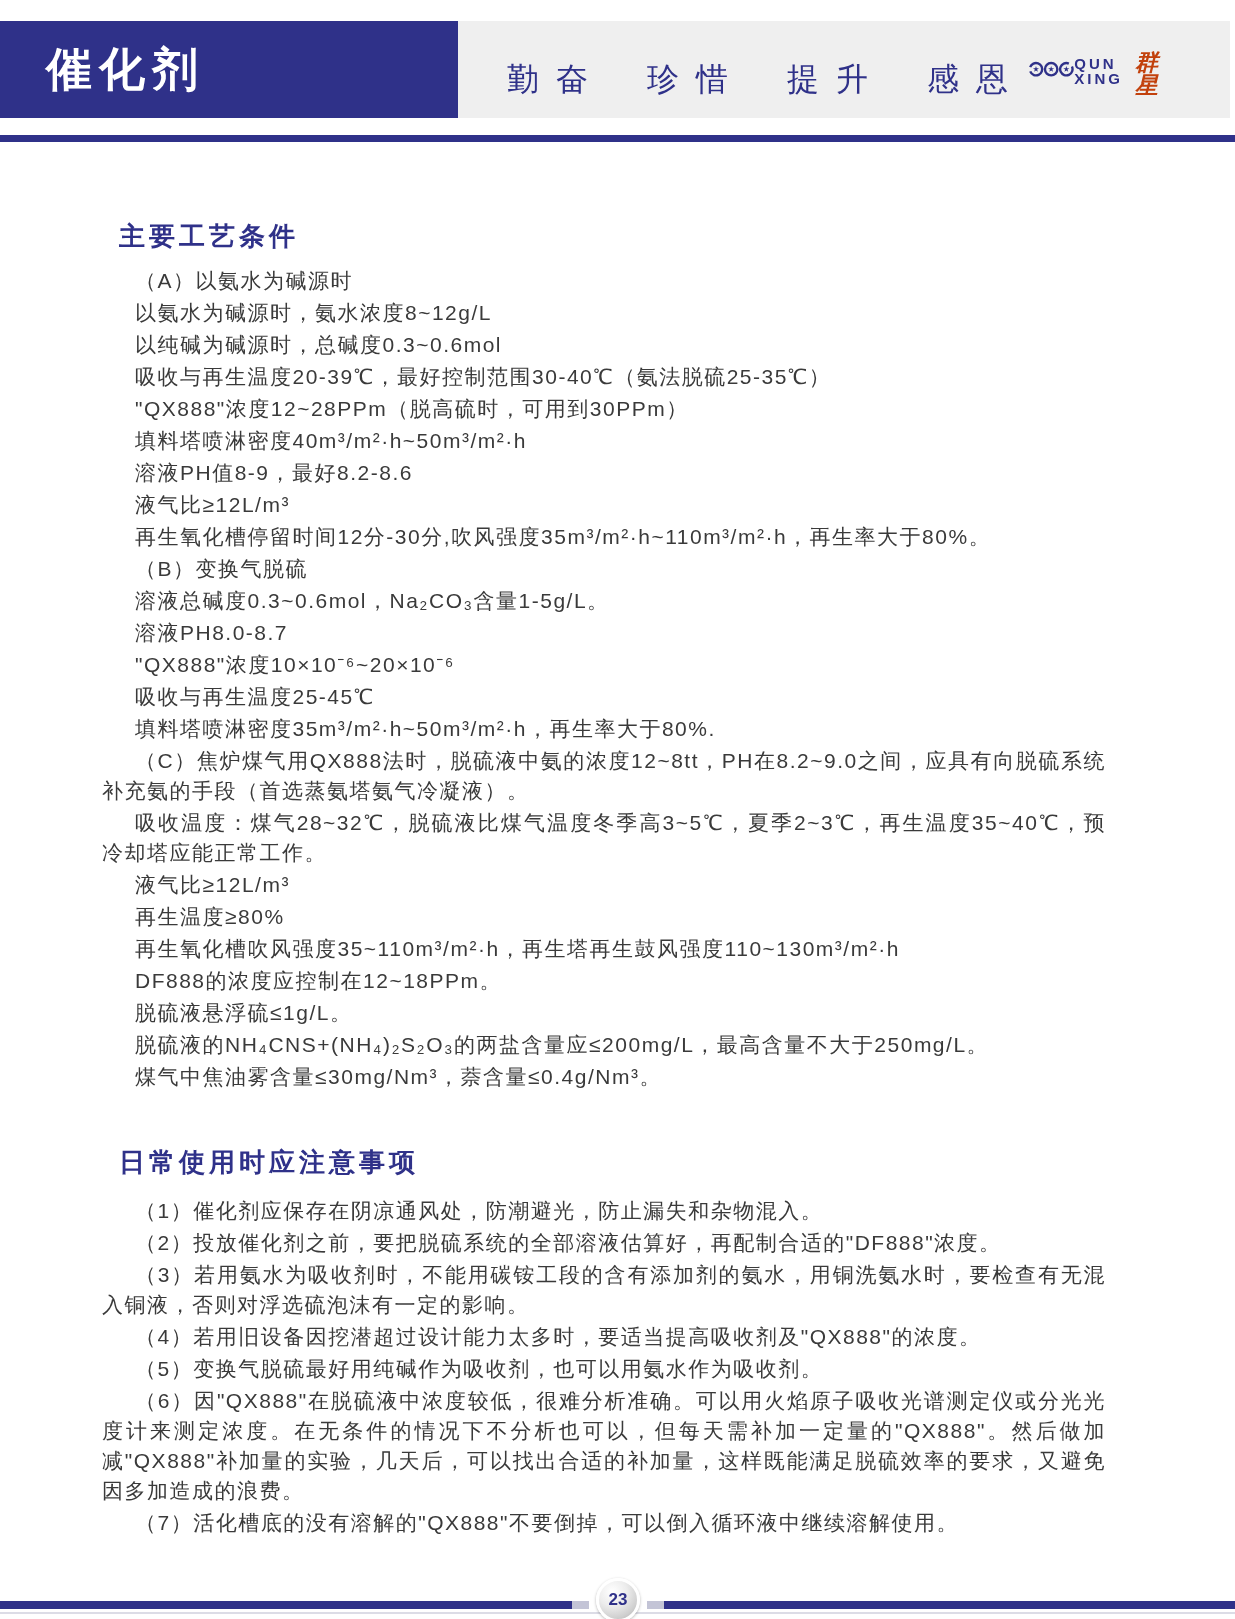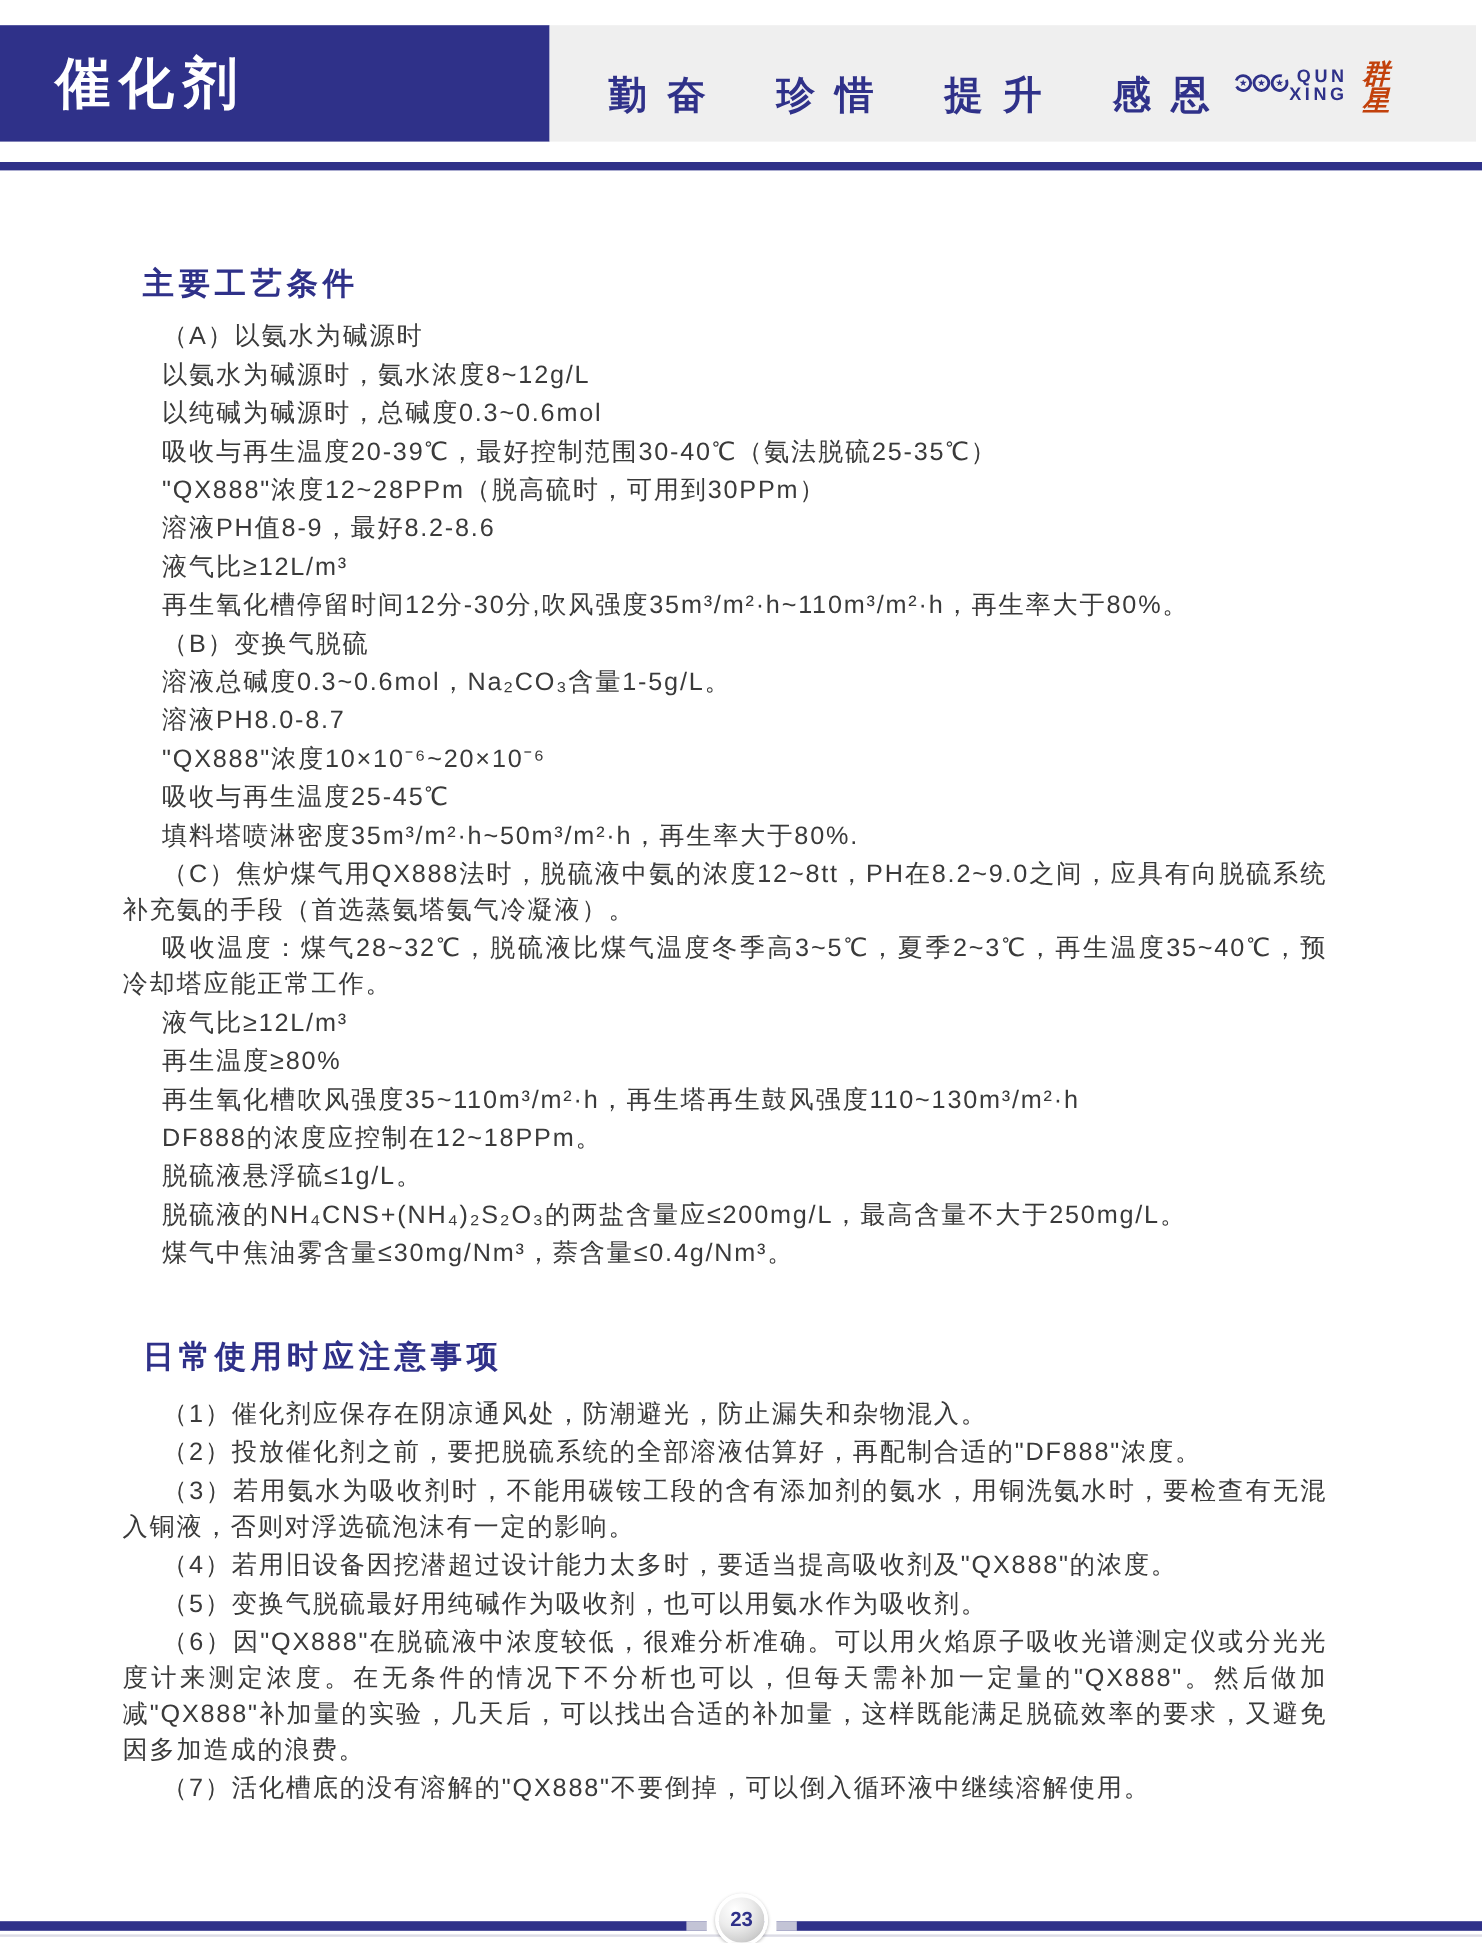--- a/index.html
+++ b/index.html
@@ -1,33 +1,33 @@
 <!DOCTYPE html>
 <html><head>
 <meta charset="utf-8">
 <style>
   html,body{margin:0;padding:0;}
   body{
     width:1235px;height:1619px;position:relative;background:#ffffff;
     font-family:"Liberation Sans",sans-serif;overflow:hidden;
   }
   
-  .header{position:absolute;top:21px;left:0;width:1230px;height:68px;display:flex;text-align:right;}
+  .header{position:absolute;top:21px;left:0;width:1230px;height:68px;display:flex;}
   .title-box{
     width:458px;height:97px;background:#2F3189;color:#ffffff;
     display:flex;align-items:center;box-sizing:border-box;padding-left:46px;
   }
   .title-box span{font-size:46px;font-weight:bold;letter-spacing:7px;}
   .slogan-band{
     flex:1;height:97px;background:#EFEFEF;display:flex;align-items:center;
     box-sizing:border-box;padding-left:46px;
   }
   .slogan{flex:1;display:flex;justify-content:center;gap:42px;}
   .slogan span{
-    font-size:32px;font-weight:bold;color:#2F3189;letter-spacing:17px;
+    font-size:32px;font-weight:normal;color:#2F3189;letter-spacing:17px;
     white-space:nowrap;
     margin-top:20px;
   }
   .logo{
     width:150px;margin-right:52px;display:flex;
     align-items:center;justify-content:center;line-height:1;
   }
   .logo-latin{font-size:15px;font-weight:bold;color:#2F3189;letter-spacing:3px;margin-top:2px;}
   .logo-cn{
     font-family:"DejaVu Serif",serif;font-style:italic;font-weight:bold;
@@ -96,20 +96,21 @@
 </header>
 <div class="header-rule"></div>
 
 <main>
   <h2>主要工艺条件</h2>
   <p>（A）以氨水为碱源时</p>
   <p>以氨水为碱源时，氨水浓度8~12g/L</p>
   <p>以纯碱为碱源时，总碱度0.3~0.6mol</p>
   <p>吸收与再生温度20-39℃，最好控制范围30-40℃（氨法脱硫25-35℃）</p>
   <p>"QX888"浓度12~28PPm（脱高硫时，可用到30PPm）</p>
+  <p>填料塔喷淋密度40m³/m²·h~50m³/m²·h</p>
   <p>溶液PH值8-9，最好8.2-8.6</p>
   <p>液气比≥12L/m³</p>
   <p>再生氧化槽停留时间12分-30分,吹风强度35m³/m²·h~110m³/m²·h，再生率大于80%。</p>
   <p>（B）变换气脱硫</p>
   <p>溶液总碱度0.3~0.6mol，Na₂CO₃含量1-5g/L。</p>
   <p>溶液PH8.0-8.7</p>
   <p>"QX888"浓度10×10⁻⁶~20×10⁻⁶</p>
   <p>吸收与再生温度25-45℃</p>
   <p>填料塔喷淋密度35m³/m²·h~50m³/m²·h，再生率大于80%.</p>
   <p>（C）焦炉煤气用QX888法时，脱硫液中氨的浓度12~8tt，PH在8.2~9.0之间，应具有向脱硫系统补充氨的手段（首选蒸氨塔氨气冷凝液）。</p>

